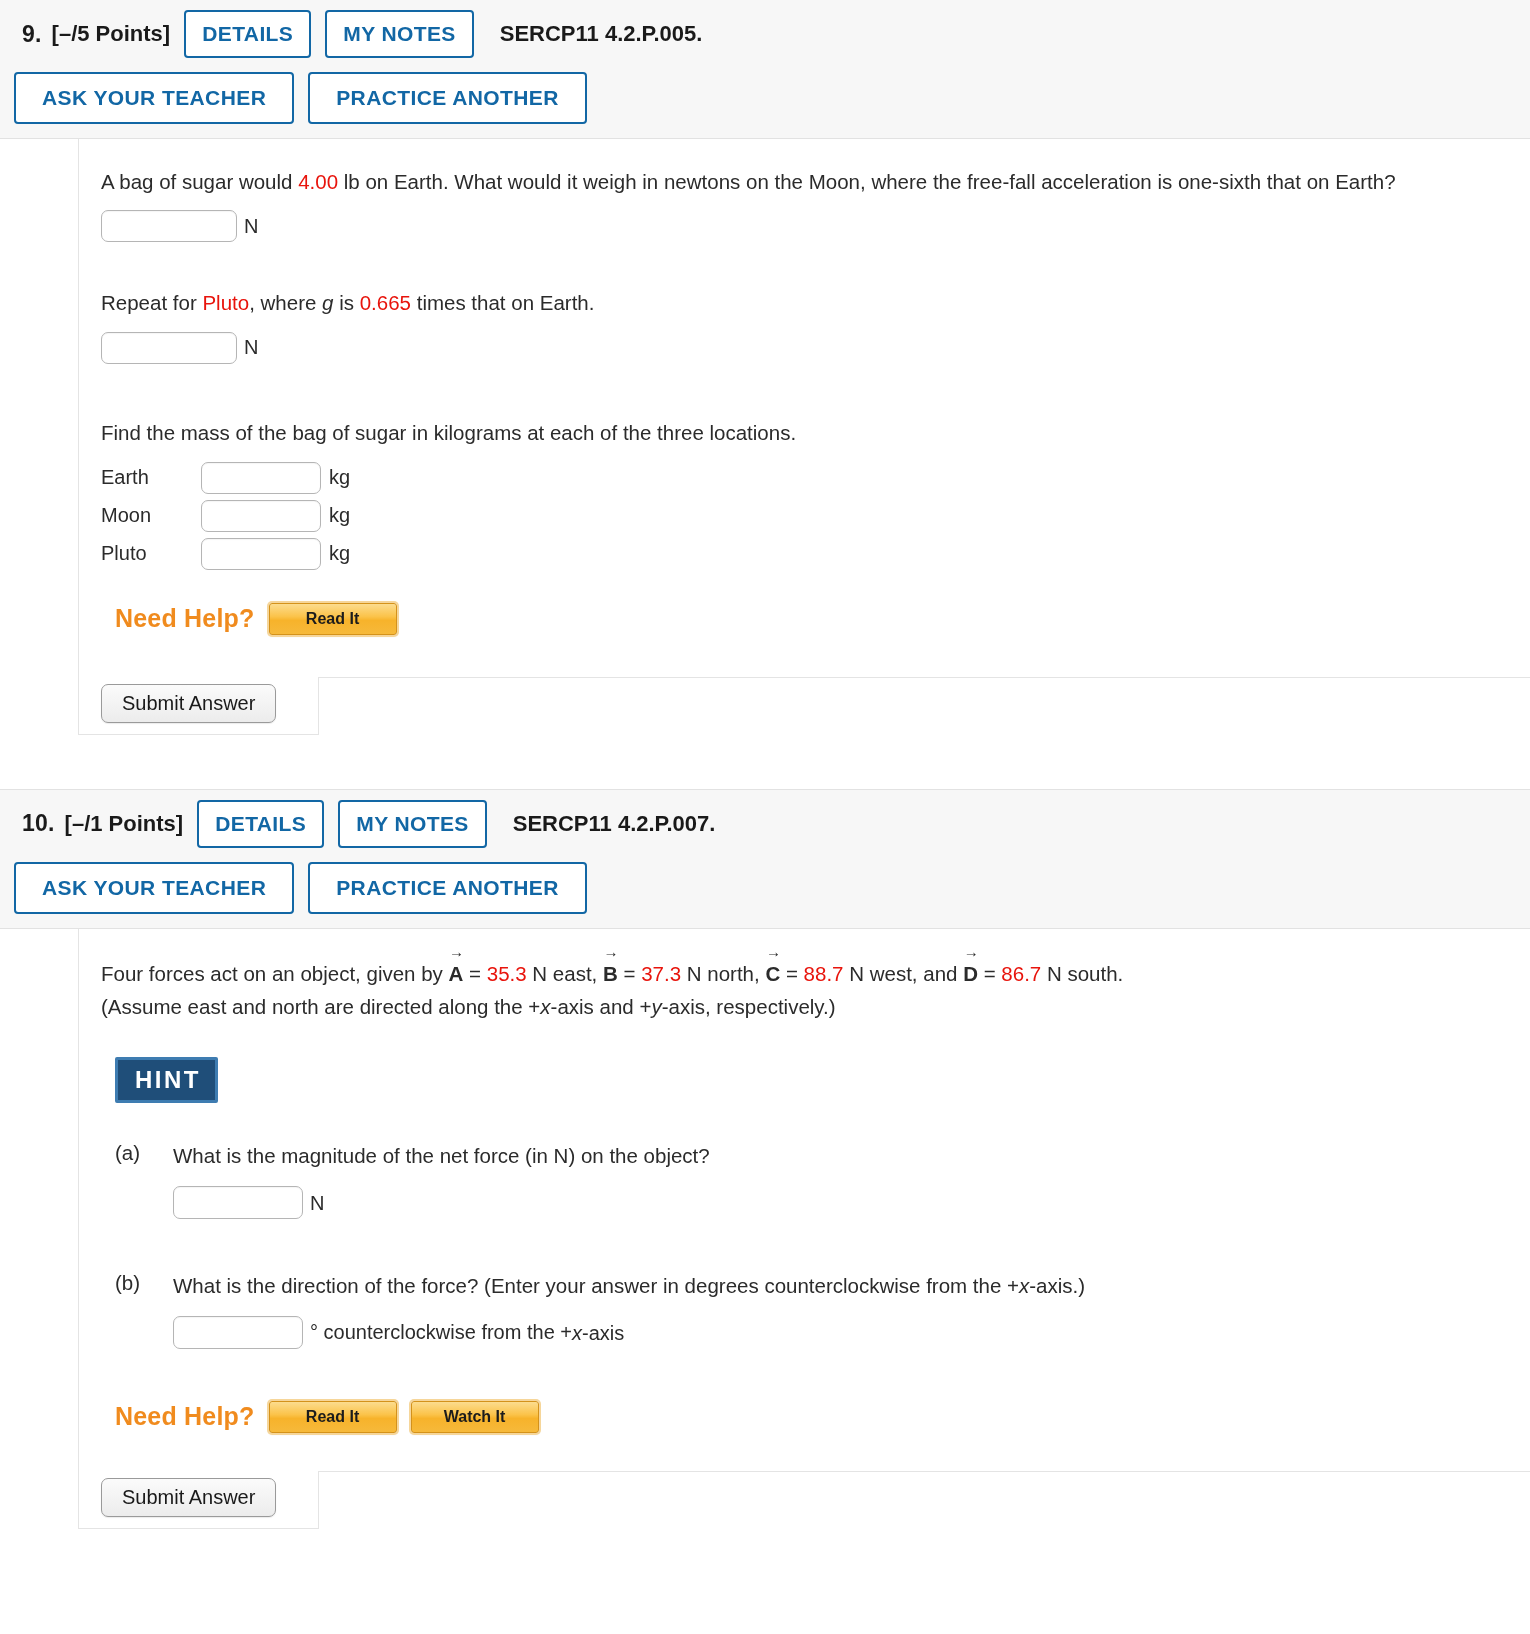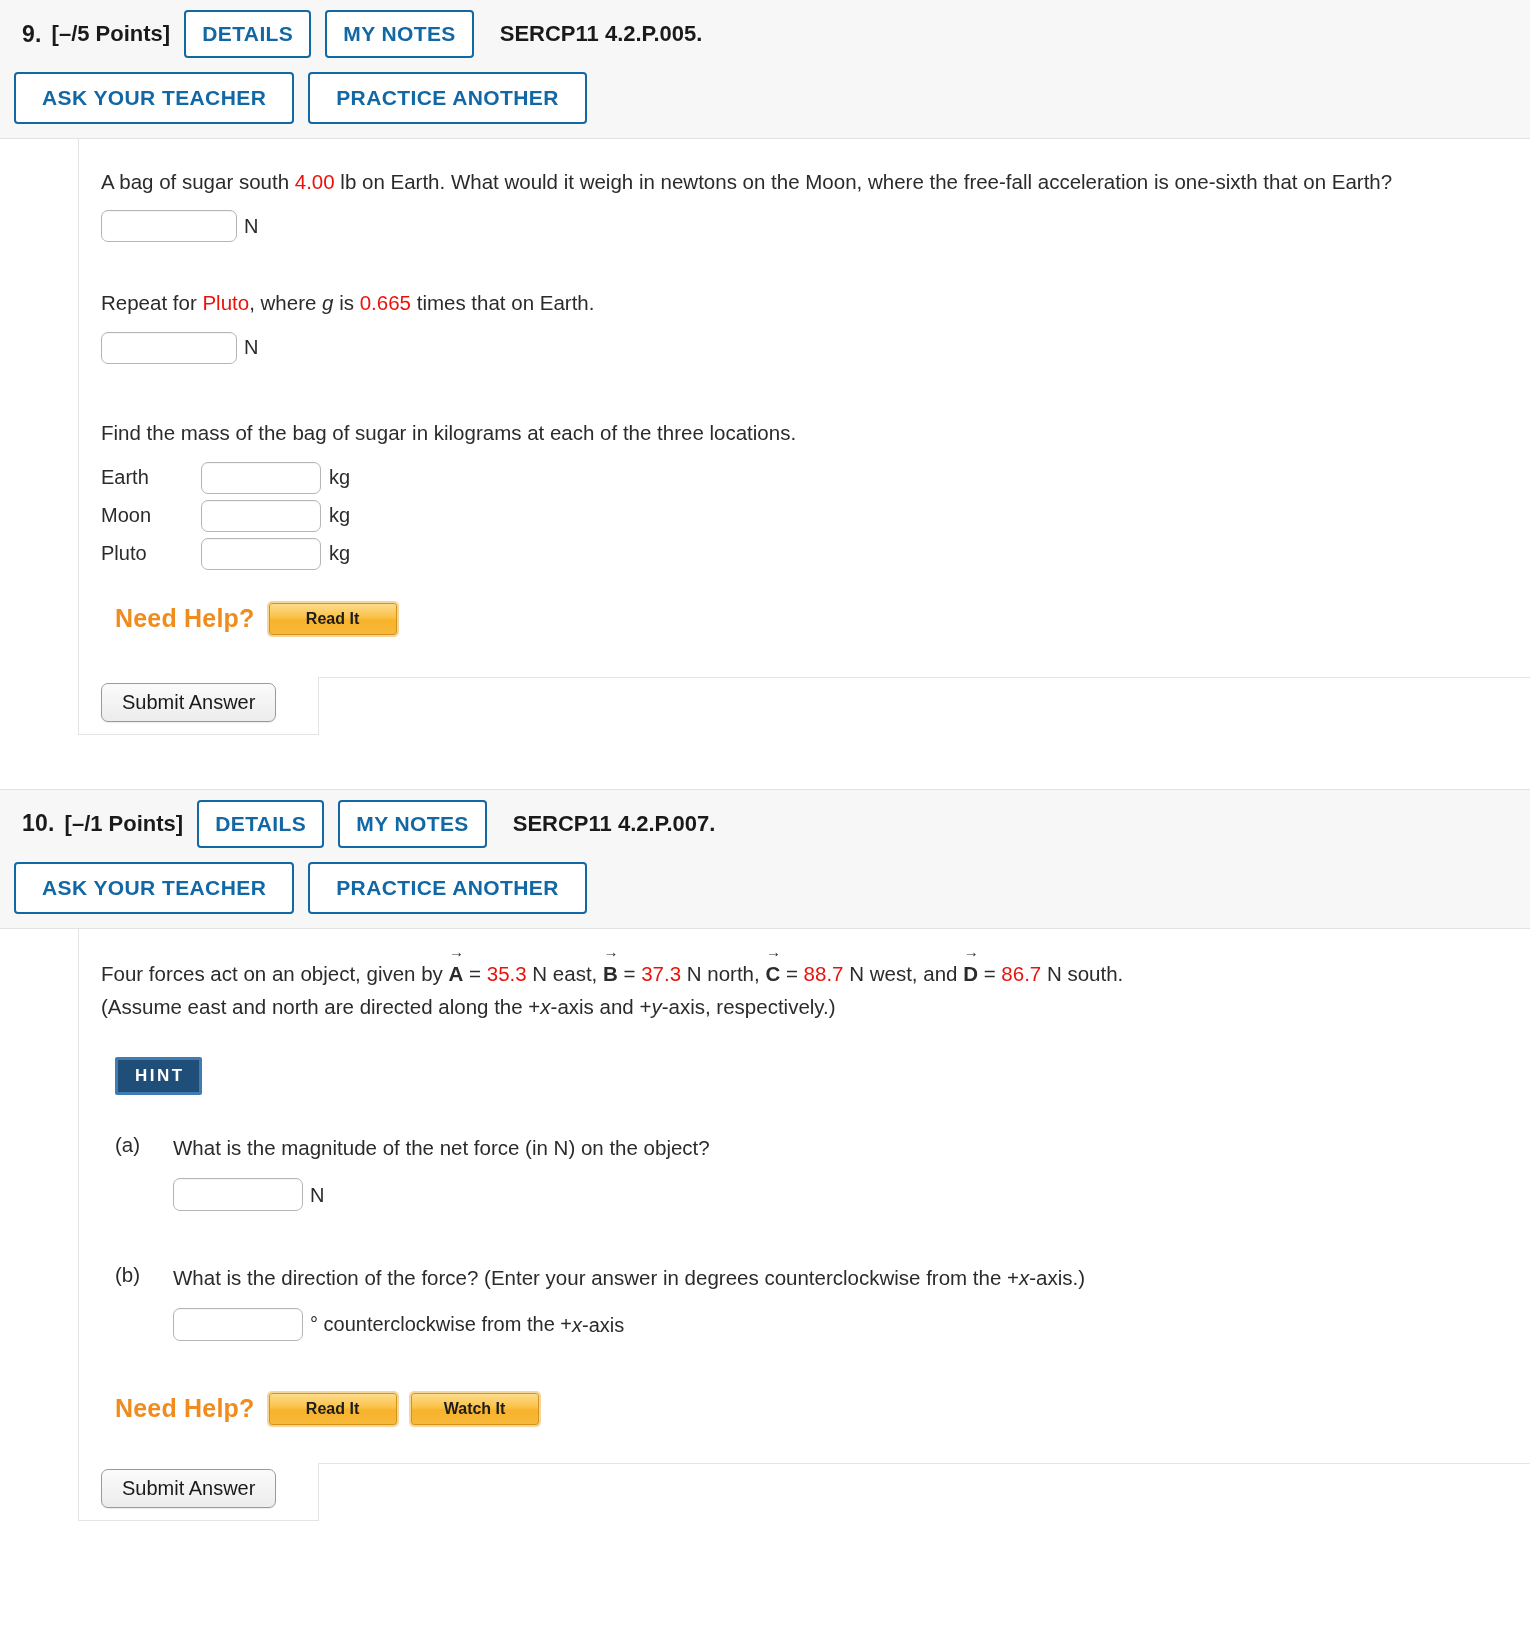--- a/index.html
+++ b/index.html
@@ -147,22 +147,22 @@
     margin-top: 40px;
     display: flex;
     align-items: stretch;
     min-height: 58px;
   }
   .submit-col {
     border-left: 1px solid #e4e4e4;
     border-bottom: 1px solid #e4e4e4;
     width: 240px;
     display: flex;
-    align-items: flex-end;
-    padding: 0 0 12px 22px;
+    align-items: center;
+    padding: 0 0 4px 22px;
   }
   .submit-btn {
     background: linear-gradient(to bottom,#fbfbfb,#ececec);
     border: 1px solid #9a9a9a;
     border-radius: 7px;
     padding: 7px 20px;
     font-size: 20px;
     color: #1a1a1a;
     cursor: pointer;
     font-family: "Liberation Sans", sans-serif;
@@ -175,21 +175,21 @@
   }
 
   .gap { height: 54px; background: #ffffff; }
 
   
   .hint-badge {
     display: inline-block;
     background: #1f4e79;
     border: 3px solid #3e7cb1;
     color: #ffffff;
-    font-size: 17px;
+    font-size: 24px;
     font-weight: bold;
     letter-spacing: 2.5px;
     padding: 6px 14px 6px 17px;
     margin: 34px 0 8px 14px;
     border-radius: 2px;
   }
 
   
   .part {
     display: flex;
@@ -236,21 +236,21 @@
     <div class="hdr-row second">
       <button class="btn-outline wide">ASK YOUR TEACHER</button>
       <button class="btn-outline wide">PRACTICE ANOTHER</button>
     </div>
   </div>
 
   <div class="q-body">
     <div class="q-inner">
 
       <div class="prompt">
-        <span>A bag of sugar south </span><span class="red">4.00</span><span> lb on Earth. What would it weigh in newtons on the Moon, where the free-fall acceleration is one-sixth that on Earth?</span>
+        <span>A bag of sugar would </span><span class="red">4.00</span><span> lb on Earth. What would it weigh in newtons on the Moon, where the free-fall acceleration is one-sixth that on Earth?</span>
       </div>
       <div class="field-row">
         <span class="inp"></span><span class="unit">N</span>
       </div>
 
       <div class="prompt" style="margin-top:44px;">
         <span>Repeat for </span><span class="red">Pluto</span><span>, where </span><span class="ital">g</span><span> is </span><span class="red">0.665</span><span> times that on Earth.</span>
       </div>
       <div class="field-row">
         <span class="inp"></span><span class="unit">N</span>

